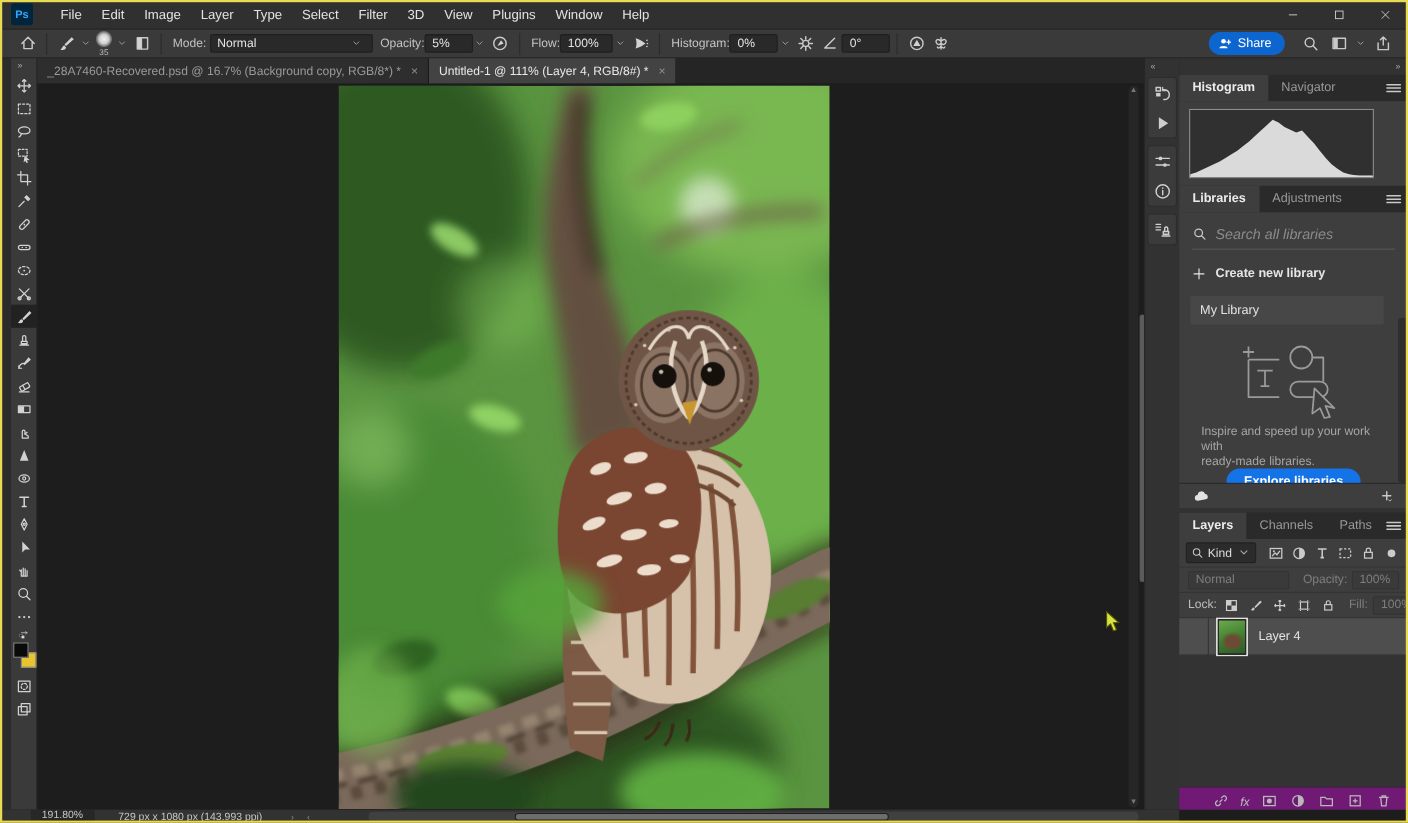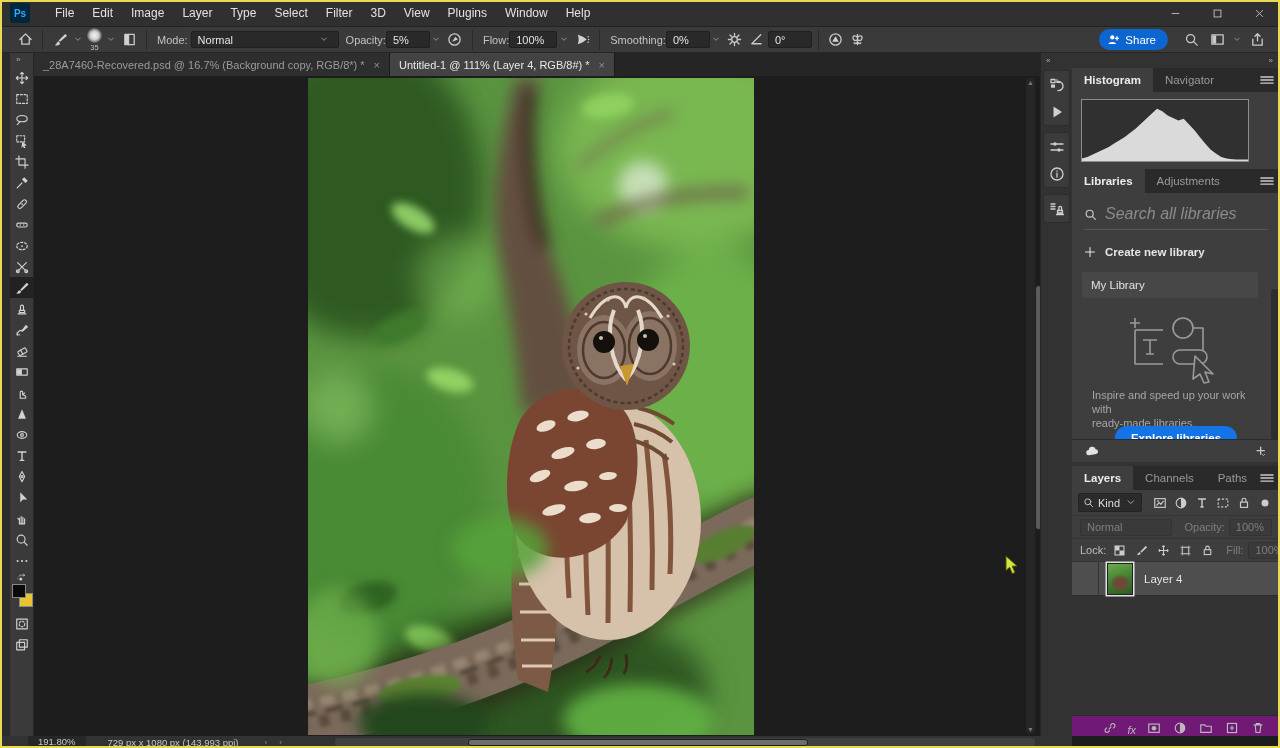--- a/index.html
+++ b/index.html
@@ -84,21 +84,21 @@
   .pbody{background:#3e3e3e}
   
   #histo-body{height:77px;position:relative}
   #histo-box{position:absolute;left:9px;top:7px;width:168px;height:63px;background:#303030;border:1px solid #8d8d8d}
   #histo-box svg.h{position:absolute;left:0;bottom:0;width:166px;height:58px}
   #histo-warn{position:absolute;right:3px;top:3px;width:14px;height:13px}
   
   #lib-body{height:246px;position:relative;overflow:hidden}
   #lib-search{display:flex;align-items:center;gap:8px;margin:12px 12px 0 12px;border-bottom:1px solid #585858;padding-bottom:6px}
   #lib-search svg{width:13px;height:13px}
-  #lib-search .ph{font-style:italic;color:#8b8b8b;font-size:16px}
+  #lib-search .ph{font-style:italic;color:#8b8b8b;font-size:13px}
   #lib-create{display:flex;align-items:center;gap:9px;margin:16px 12px 0 12px;color:#e6e6e6;font-size:11.5px;font-weight:bold}
   #lib-create svg{width:12px;height:12px;stroke:#e6e6e6}
   #lib-item{margin:14px 10px 0 10px;height:26px;background:#474747;border-radius:2px;display:flex;align-items:center;
     padding-left:9px;font-size:11.5px;color:#e2e2e2;width:176px}
   #lib-illus{margin:12px auto 0 auto;width:110px;height:74px}
   #lib-illus svg{width:110px;height:74px;stroke:#9a9a9a;fill:none;stroke-width:1.6;stroke-linejoin:round}
   #lib-promo{margin-top:4px;font-size:11px;color:#a6a6a6;line-height:14px;padding:0 20px}
   #lib-explore{position:absolute;left:50%;transform:translateX(-50%);bottom:-11px;background:#1473e6;color:#fff;
     font-size:11.5px;font-weight:bold;height:24px;line-height:24px;padding:0 16px;border-radius:12px;white-space:nowrap}
   #lib-scroll{position:absolute;right:1px;top:96px;width:8px;height:150px;background:#2e2e2e;border-radius:3px}
@@ -258,21 +258,21 @@
     </span>
   <span class="ob-icon ic">
       <svg viewBox="0 0 16 16">
         <path d="M3 3c4 1.2 7 3 9.5 5C10 10 7 11.8 3 13c1.2-3.2 1.2-6.8 0-10z" fill="#d2d2d2" stroke="none"></path>
         <circle cx="14" cy="5" r=".8" fill="#d2d2d2" stroke="none"></circle>
         <circle cx="14.5" cy="8" r=".8" fill="#d2d2d2" stroke="none"></circle>
         <circle cx="14" cy="11" r=".8" fill="#d2d2d2" stroke="none"></circle>
       </svg>
     </span>
   <span class="ob-sep"></span>
-  <span class="ob-label">Smoothing:</span>
+  <span class="ob-label">Histogram:</span>
   <span class="ob-box" style="width:44px">0%</span>
   <span class="ob-chev ic">
       <svg viewBox="0 0 16 16">
         <path d="M3 5.5l4 4 4-4" stroke="#aaa"></path>
       </svg>
     </span>
   <span class="ob-icon ic">
       <svg viewBox="0 0 16 16">
         <circle cx="8" cy="8" r="3"></circle>
         <path d="M8 1.5v2.5M8 12v2.5M1.5 8H4M12 8h2.5M3.2 3.2l1.8 1.8M11 11l1.8 1.8M12.8 3.2L11 5M5 11l-1.8 1.8"></path>

